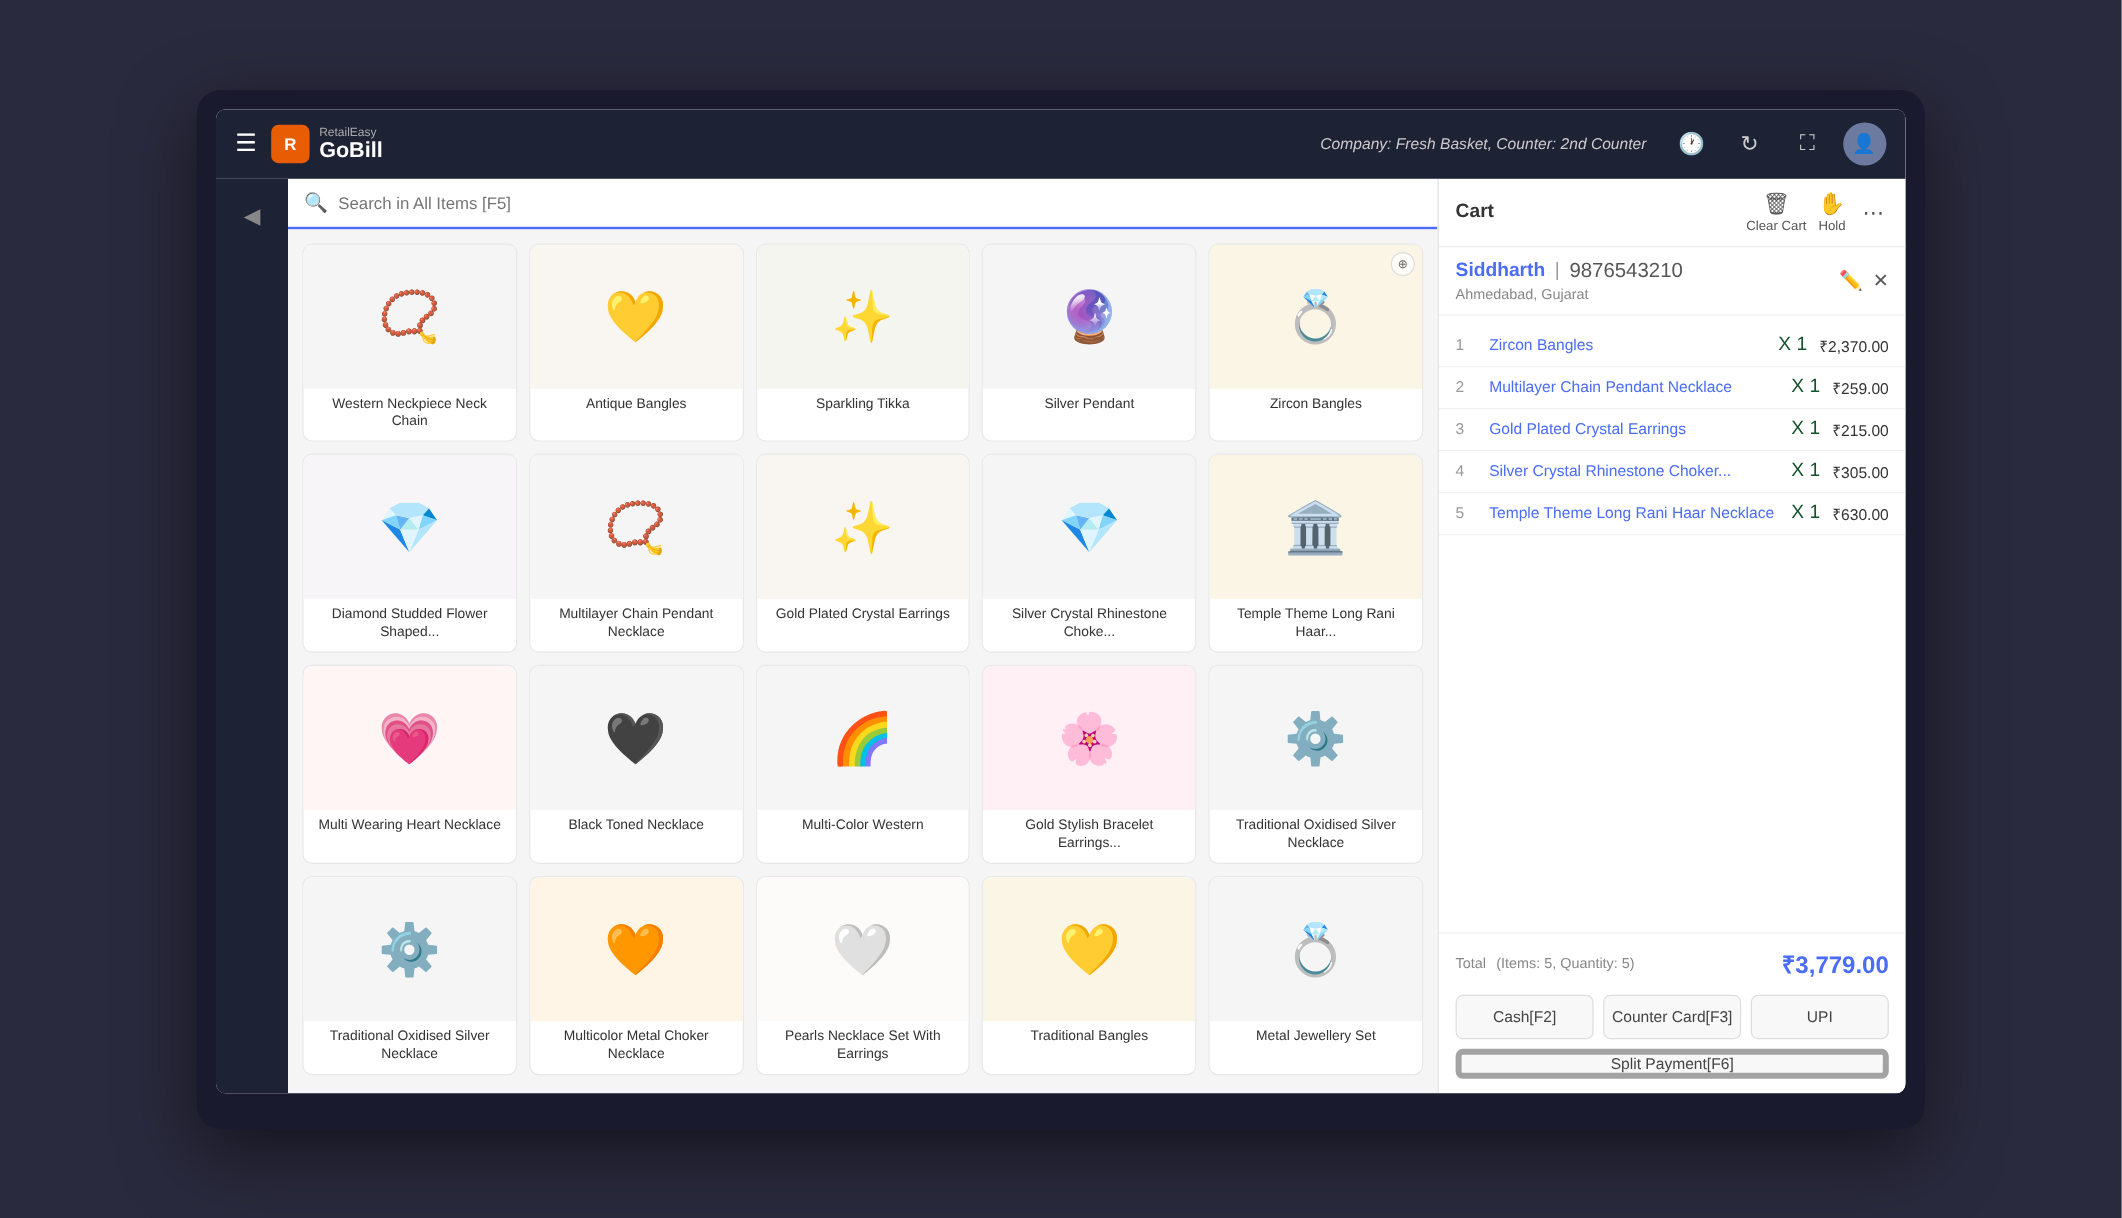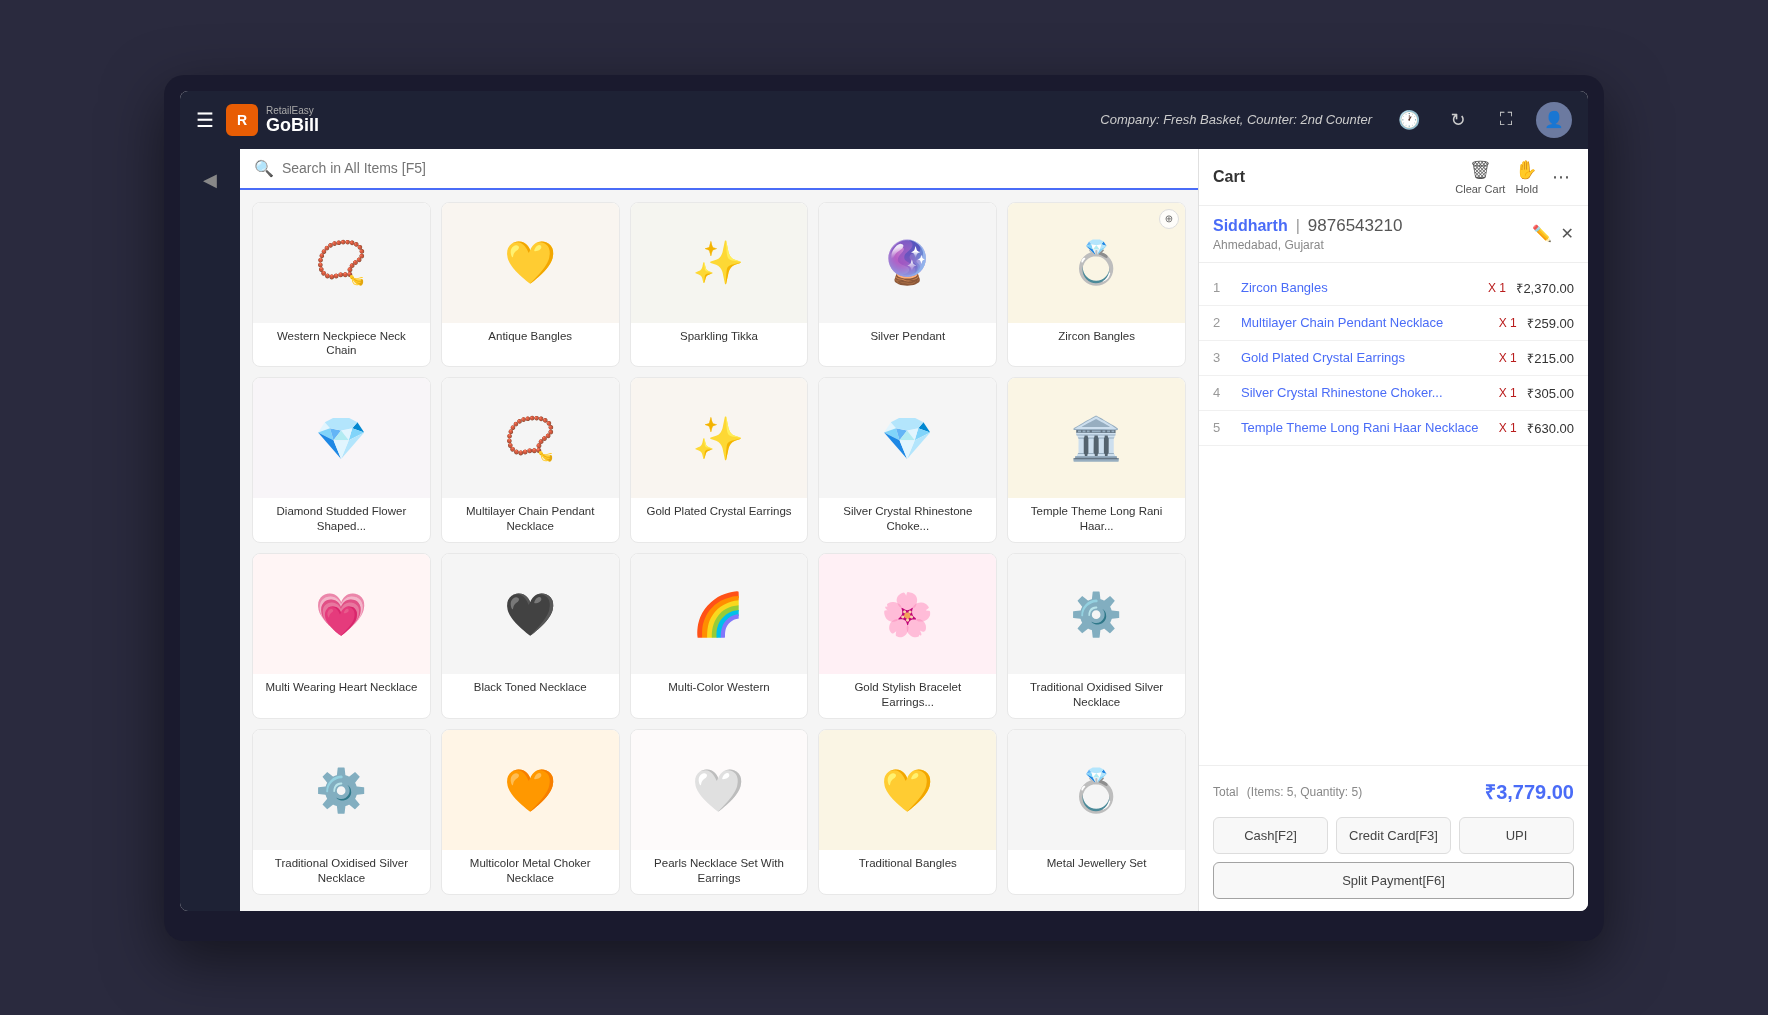--- a/index.html
+++ b/index.html
@@ -323,22 +323,22 @@
       flex-shrink: 0;
     }
     .cart-item-name {
       color: #4a6cf7;
       font-size: 13px;
       flex: 1;
       padding: 0 8px;
       cursor: pointer;
     }
     .cart-item-qty {
-      color: #b91c1c;
-      font-size: 12px;
+      color: #14532d;
+      font-size: 16px;
       margin-right: 10px;
       white-space: nowrap;
     }
     .cart-item-price {
       color: #333;
       font-size: 13px;
       font-weight: 500;
       white-space: nowrap;
     }
     
@@ -379,22 +379,21 @@
       border: 1px solid #ddd;
       background: #f8f8f8;
       border-radius: 6px;
       cursor: pointer;
       font-size: 13px;
       color: #444;
       font-weight: 500;
     }
     .split-btn {
       width: 100%;
-      padding: 10px;
-      border: 1px solid #a3a3a3;
+      border: 5px solid #a3a3a3;
       background: #f8f8f8;
       border-radius: 6px;
       cursor: pointer;
       font-size: 13px;
       color: #444;
       font-weight: 500;
     }
     
     .product-grid::-webkit-scrollbar { width: 4px; }
     .product-grid::-webkit-scrollbar-track { background: #f0f0f0; }
@@ -653,21 +652,21 @@
           <div class="cart-total-row">
             <span class="cart-total-label">
               <span>Total</span>
               <span style="margin-left:4px;">(Items: 5, Quantity: 5)</span>
             </span>
             <span class="cart-total-amount">₹3,779.00</span>
           </div>
           <div class="payment-buttons" id="payment-buttons">
 
           <button class="payment-btn">Cash[F2]</button>
-              <button class="payment-btn">Credit Card[F3]</button>
+              <button class="payment-btn">Counter Card[F3]</button>
               <button class="payment-btn">UPI</button>
             </div>
           <button class="split-btn">Split Payment[F6]</button>
         </div>
       </div>
     </div>
   </div>
 </div>
 
 </body></html>

